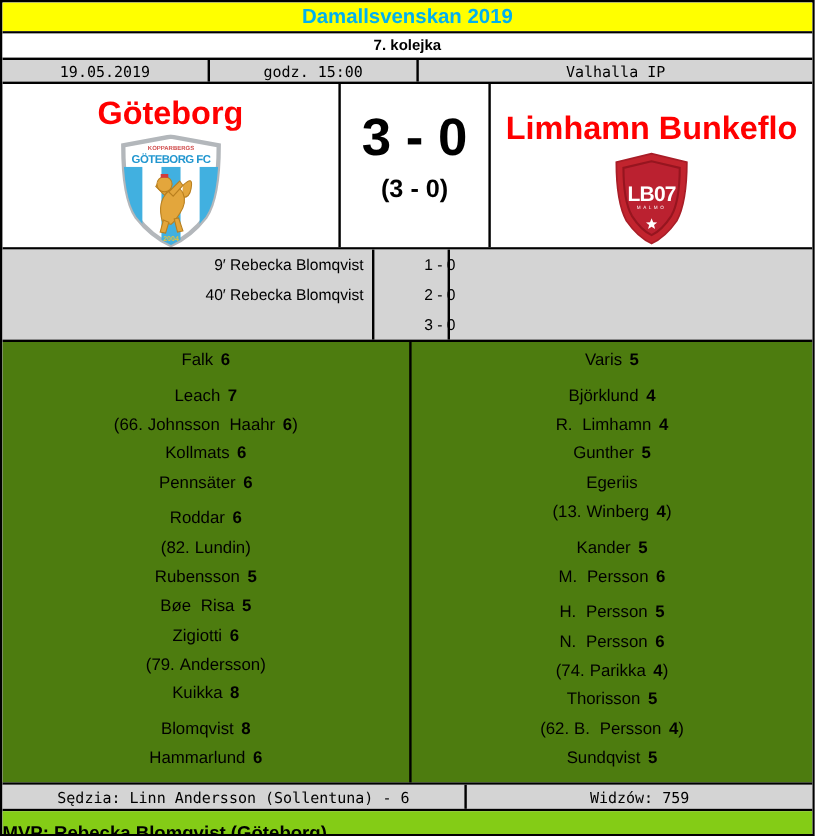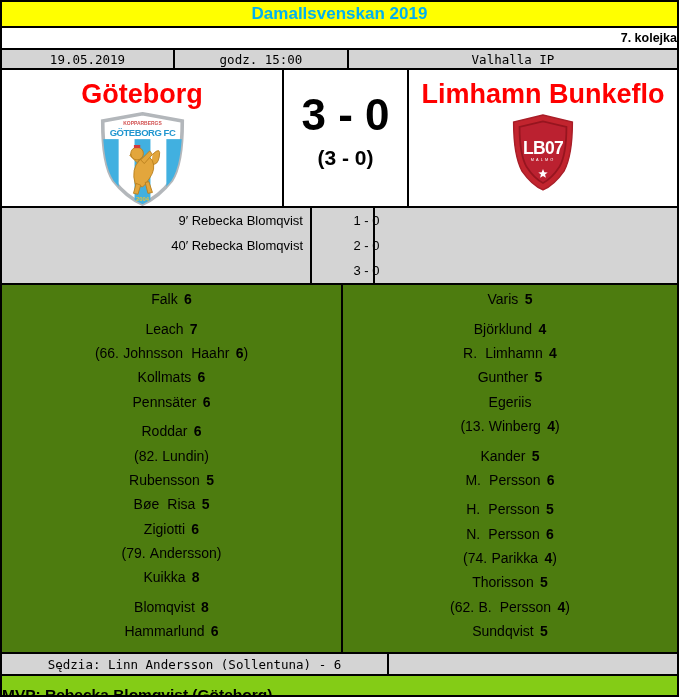--- a/index.html
+++ b/index.html
@@ -9,33 +9,33 @@
     display:flex;flex-direction:column;
     font-family:"Liberation Sans","DejaVu Sans",sans-serif;
     color:#000;overflow:hidden;
   }
   .hline{height:2px;background:#000;flex:none;}
   .vline{width:2px;background:#000;flex:none;align-self:stretch;}
 
   .title-bar{height:24px;flex:none;background:#ffff00;display:flex;align-items:center;justify-content:center;}
   .title-bar .t{font-weight:bold;font-size:17px;color:#00b0f0;}
 
-  .round-bar{height:20px;flex:none;background:#fff;display:flex;align-items:center;justify-content:flex-end;}
+  .round-bar{height:20px;flex:none;background:#fff;display:flex;align-items:center;justify-content:center;}
   .round-bar .t{font-weight:bold;font-size:12.5px;}
 
   .mono{font-family:"DejaVu Sans Mono","Liberation Mono",monospace;}
 
   .info-bar{height:18px;flex:none;background:#d4d4d4;display:flex;}
   .info-cell{display:flex;align-items:center;justify-content:center;font-size:12.5px;}
   .info-date{width:171px;}
   .info-time{width:172px;}
   .info-venue{flex:1;}
 
   .header-section{height:136px;flex:none;display:flex;}
-  .team-col{width:280px;display:flex;flex-direction:column;align-items:center;}
+  .team-col{width:280px;display:flex;flex-direction:column;align-items:center;justify-content:flex-end;}
   .team-col.away{width:auto;flex:1;}
   .team-name{margin-top:9px;font-weight:bold;font-size:27px;color:#ff0000;white-space:nowrap;}
   .crest{margin-top:2px;}
   .score-col{width:123px;display:flex;flex-direction:column;align-items:center;justify-content:center;padding-bottom:14px;}
   .score-main{font-weight:bold;font-size:44px;line-height:1;white-space:nowrap;}
   .score-half{font-weight:bold;font-size:21px;margin-top:9px;white-space:nowrap;}
 
   .goals-section{height:75px;flex:none;background:#d4d4d4;display:flex;}
   .goals-left{width:308px;display:flex;flex-direction:column;}
   .goal-name-row{height:25px;display:flex;align-items:center;justify-content:flex-end;padding-right:7px;font-size:13px;white-space:nowrap;}
@@ -272,20 +272,21 @@
           <span class="name">Sundqvist</span>
           <span class="rating">5</span>
         </div>
       </div>
   </div>
   <div class="hline"></div>
 
   <div class="footer-bar mono">
     <div class="footer-cell footer-referee">Sędzia: Linn Andersson (Sollentuna) - 6</div>
     <div class="vline"></div>
+    <div class="footer-cell footer-attendance">Widzów: 759</div>
   </div>
   <div class="hline"></div>
 
   <div class="mvp-bar">
     <span class="t">MVP: Rebecka Blomqvist (Göteborg)</span>
   </div>
 
 </div>
 
 </body></html>

